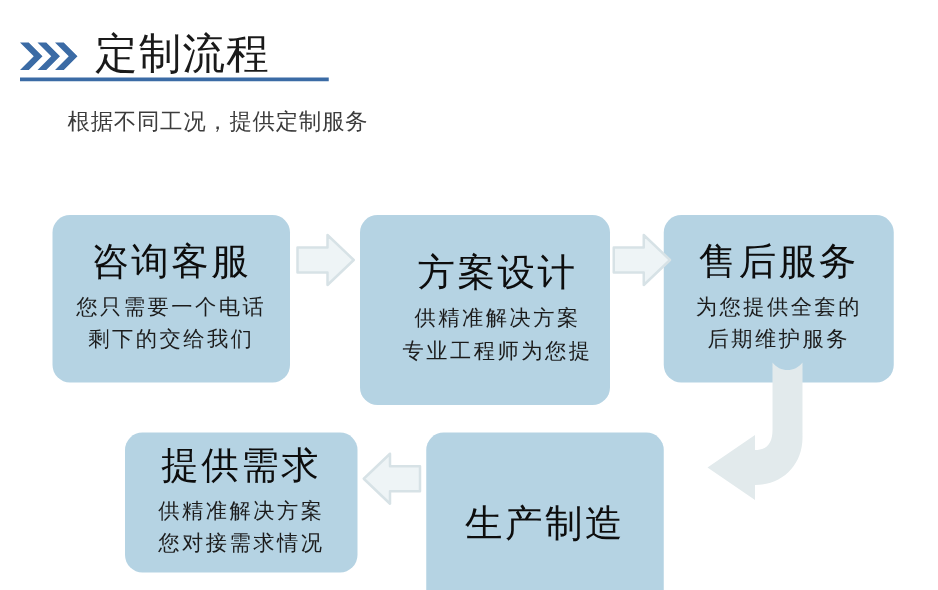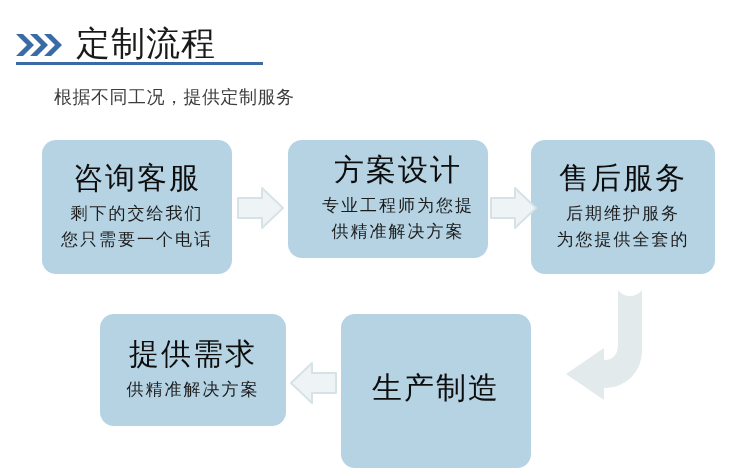--- a/index.html
+++ b/index.html
@@ -67,20 +67,21 @@
   
   .flow-box {
     position: absolute;
     background: #b5d3e3;
     border-radius: 14px;
     box-sizing: border-box;
     display: flex;
     flex-direction: column;
     align-items: center;
     justify-content: center;
+    margin-top: 32px;
   }
   .box-title {
     font-size: 30px;
     line-height: 34px;
     color: #0d0d0d;
     font-weight: 500;
     letter-spacing: 2px;
     white-space: nowrap;
     margin-bottom: 6px;
   }
@@ -94,21 +95,21 @@
     font-weight: 400;
   }
 
   
   .arrow {
     position: absolute;
   }
 
   
   #box-1 { left: 42px;  top: 140px; width: 190px; height: 134px; }
-  #box-2 { left: 288px; top: 140px; width: 200px; height: 118px; padding-left: 20px; }
+  #box-2 { left: 288px; top: 140px; width: 200px; height: 152px; padding-left: 20px; }
   #box-3 { left: 531px; top: 140px; width: 184px; height: 134px; }
   
   #box-4 { left: 100px; top: 314px; width: 186px; height: 112px; }
   #box-5 { left: 341px; top: 314px; width: 190px; height: 154px; }
 
   #arrow-1-2 { left: 236px; top: 185px; }
   #arrow-2-3 { left: 489px; top: 185px; }
   #arrow-3-5 { left: 560px; top: 288px; }
   #arrow-5-4 { left: 288px; top: 360px; }
 </style>
@@ -125,39 +126,40 @@
     </svg>
     <div id="page-title">定制流程</div>
   </div>
 
   <div id="title-underline"></div>
   <div id="subtitle">根据不同工况，提供定制服务</div>
 </div>
 
 <div class="flow-box" id="box-1">
   <div class="box-title">咨询客服</div>
+  <div class="box-line">您只需要一个电话</div>
   <div class="box-line">剩下的交给我们</div>
-  <div class="box-line">您只需要一个电话</div>
 </div>
 
 <div class="flow-box" id="box-2">
   <div class="box-title">方案设计</div>
+  <div class="box-line">供精准解决方案</div>
   <div class="box-line">专业工程师为您提</div>
-  <div class="box-line">供精准解决方案</div>
 </div>
 
 <div class="flow-box" id="box-3">
   <div class="box-title">售后服务</div>
+  <div class="box-line">为您提供全套的</div>
   <div class="box-line">后期维护服务</div>
-  <div class="box-line">为您提供全套的</div>
 </div>
 
 <div class="flow-box" id="box-4">
   <div class="box-title">提供需求</div>
   <div class="box-line">供精准解决方案</div>
+  <div class="box-line">您对接需求情况</div>
 </div>
 
 <div class="flow-box" id="box-5">
   <div class="box-title">生产制造</div>
 </div>
 
 <svg class="arrow" id="arrow-1-2" width="50" height="46" viewBox="0 0 50 46">
   <path d="M2 13 L26 13 L26 3 L47 23 L26 43 L26 33 L2 33 Z" fill="#eef4f6" stroke="#d7e2e6" stroke-width="2" stroke-linejoin="round"></path>
 </svg>
 

